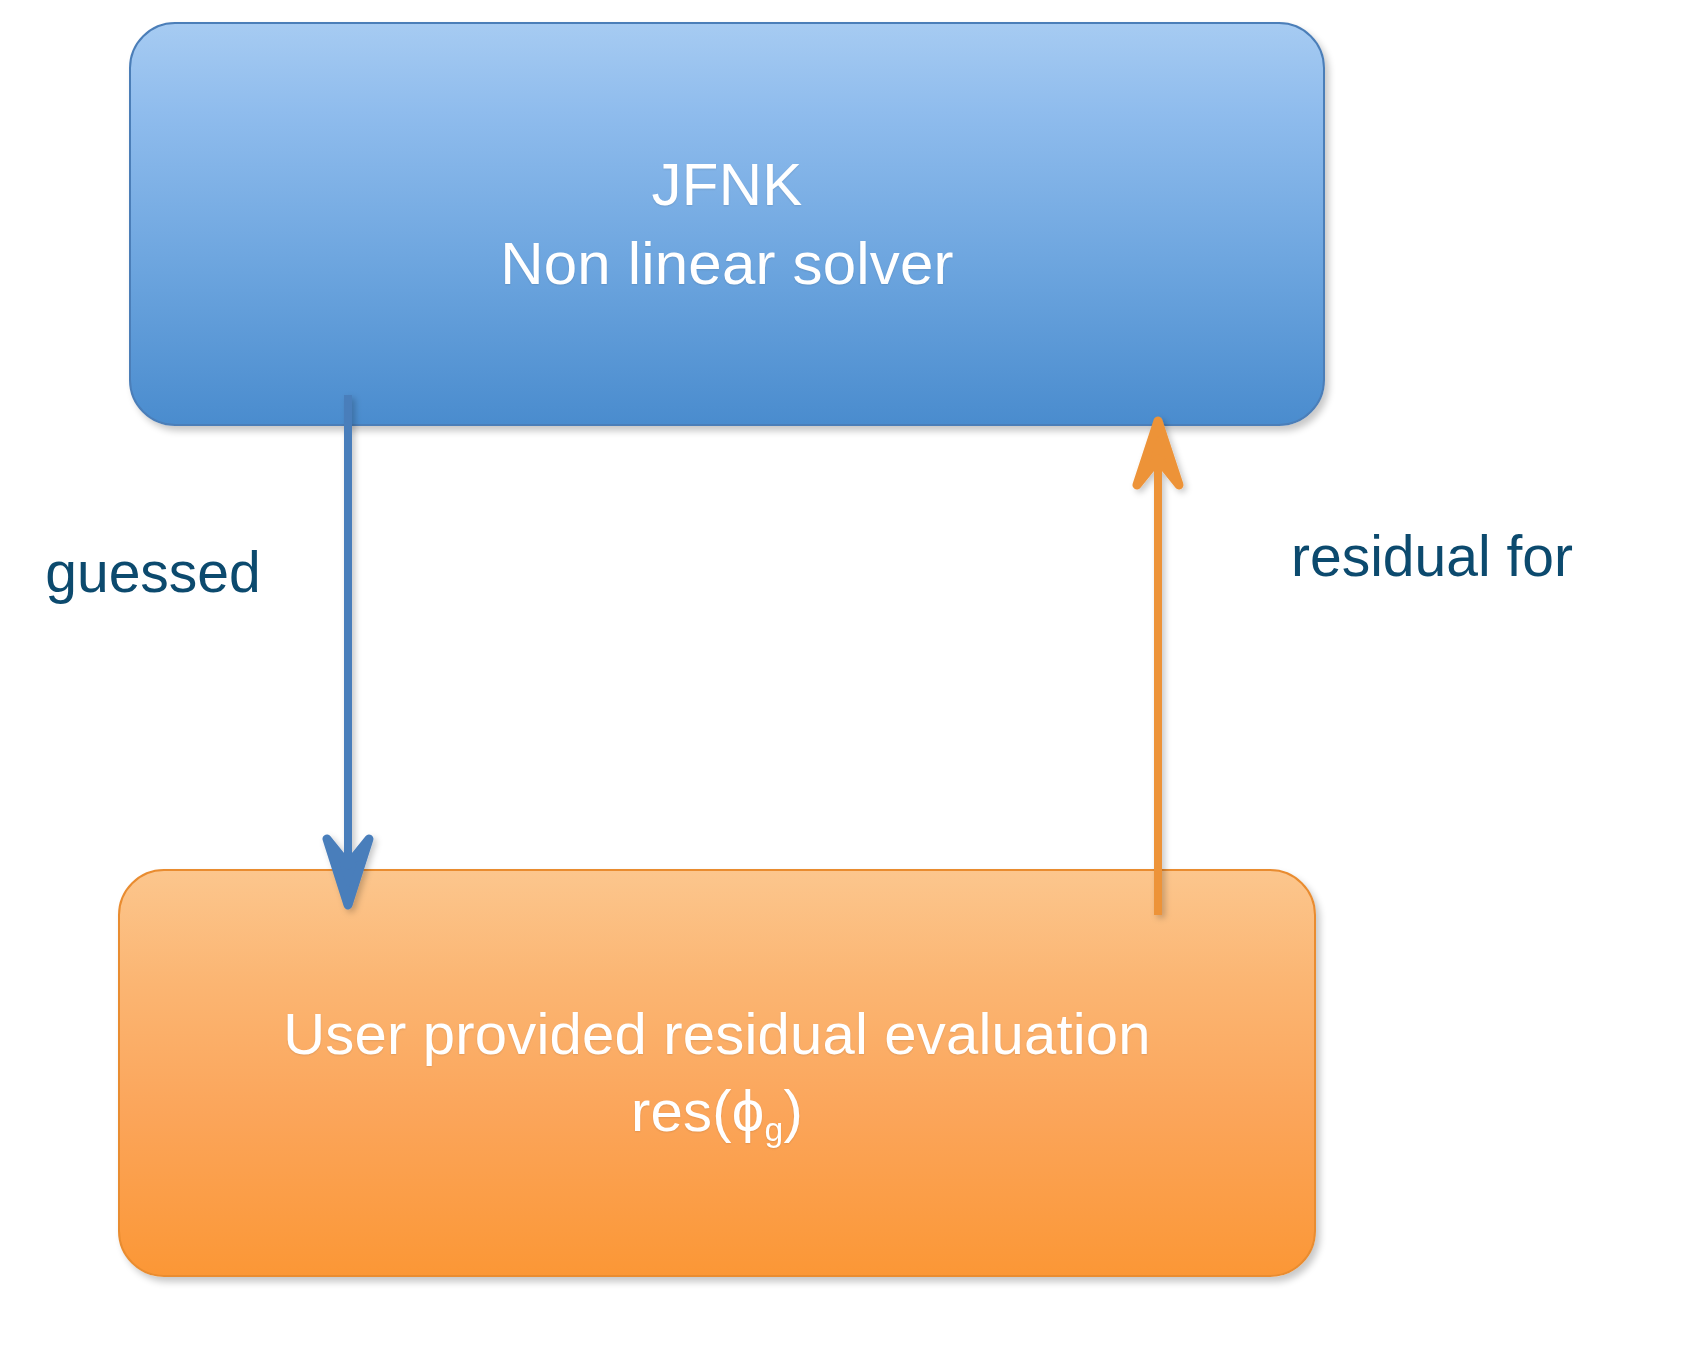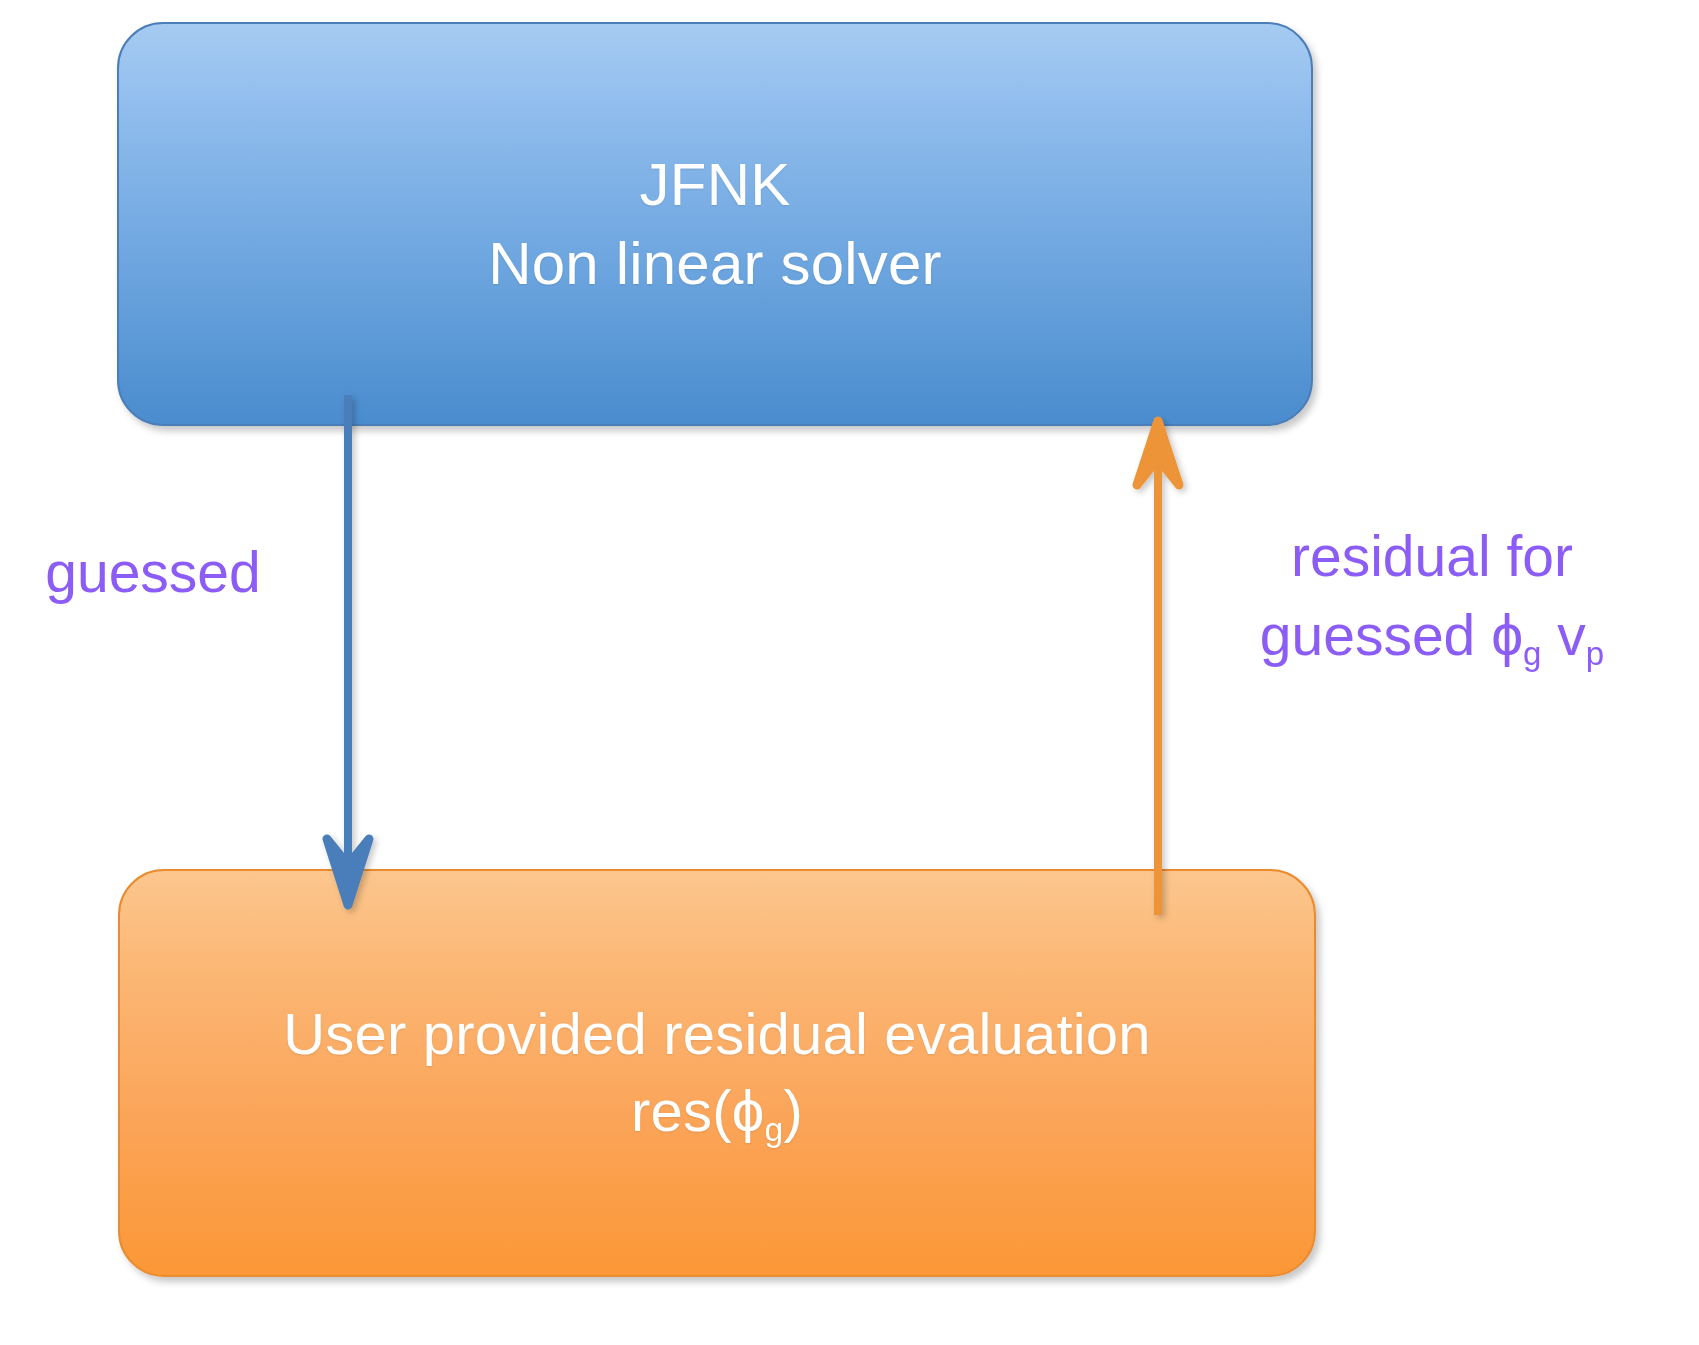--- a/index.html
+++ b/index.html
@@ -29,21 +29,21 @@
     border-radius: 46px;
     display: flex;
     align-items: center;
     justify-content: center;
     text-align: center;
     color: #ffffff;
     box-shadow: 4px 5px 7px rgba(0,0,0,0.22);
   }
 
   #solver-node {
-    left: 117px;
+    left: 129px;
     top: 22px;
     width: 1196px;
     height: 404px;
     background: linear-gradient(to bottom, #a6cbf2 0%, #8fbced 22%, #6ba4de 62%, #4a8cce 100%);
     border: 2px solid #4b7eb8;
   }
 
   #residual-node {
     left: 118px;
     top: 869px;
@@ -77,21 +77,21 @@
   .arrow-svg {
     position: absolute;
     overflow: visible;
   }
   #down-arrow { left: 300px; top: 395px; }
   #up-arrow   { left: 1110px; top: 415px; }
 
   
   .edge-label {
     position: absolute;
-    color: #8b5cf6;
+    color: #0c4a6e;
     font-size: 57px;
     line-height: 1.38;
     text-align: center;
     white-space: nowrap;
   }
   #left-label {
     left: 8px;
     top: 533px;
     width: 290px;
   }
@@ -144,16 +144,15 @@
       </filter>
     </defs>
   </svg>
 
   <div class="edge-label" id="left-label">
     <span class="line">guessed</span>
   </div>
 
   <div class="edge-label" id="right-label">
     <span class="line">residual for</span>
-    <span class="line"><span>guessed </span><span>ϕ</span><sub>g</sub><span> v</span><sub>p</sub></span>
   </div>
 
 </div>
 
 </body></html>

